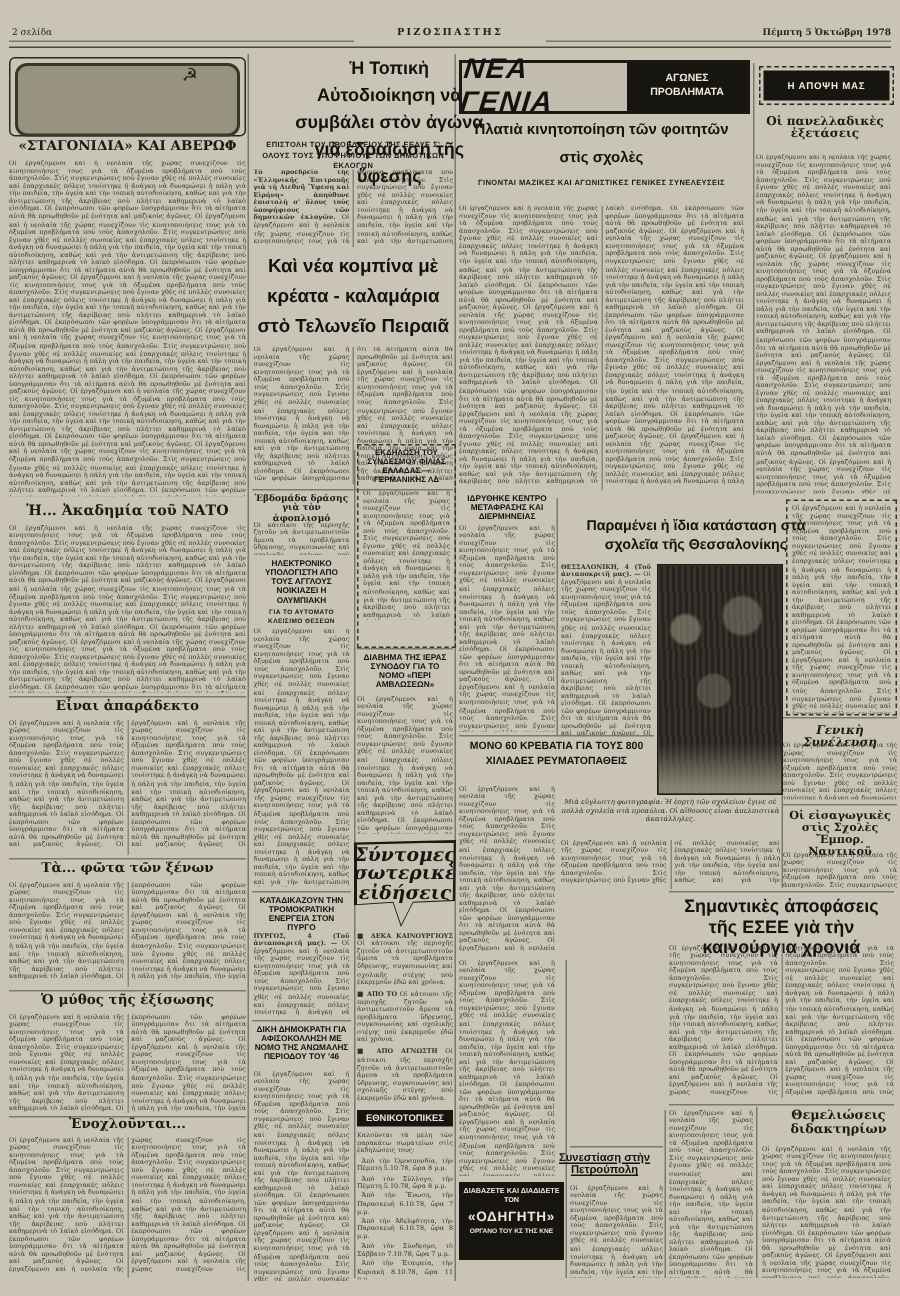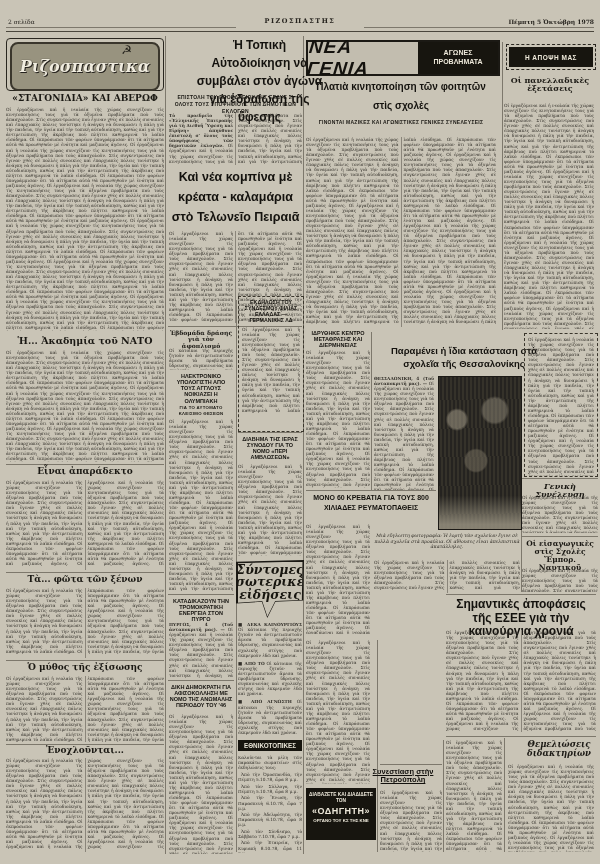--- a/index.html
+++ b/index.html
@@ -91,21 +91,20 @@
   <div class="hr" style="left:522px;top:478px;width:76px;"></div>
   <div class="hr" style="left:522px;top:536px;width:76px;"></div>
   <div class="hr" style="left:6px;top:572px;width:158px;"></div>
   <div class="hr" style="left:6px;top:660px;width:158px;"></div>
   <div class="hr" style="left:6px;top:744px;width:158px;"></div>
   <div class="hr" style="left:6px;top:464px;width:158px;"></div>
 
   <div class="ab logo-outer" style="left:6px;top:38px;width:150px;height:45px;">
     <div class="logo-inner">
       <span class="logo-hs">☭</span>
-      <span class="logo-script">Ριζοσπαστικα</span>
     </div>
   </div>
   <div class="ab hds" style="left:6px;top:94px;width:158px;font-size:9px;">«ΣΤΑΓΟΝΙΔΙΑ» ΚΑΙ ΑΒΕΡΩΦ</div>
   <div class="ab bt" style="left:6px;top:107px;width:158px;height:224px;"> Οἱ ἐργαζόμενοι καὶ ἡ νεολαία τῆς χώρας συνεχίζουν τὶς κινητοποιήσεις τους γιὰ τὰ ὀξυμένα προβλήματα ποὺ τοὺς ἀπασχολοῦν. Στὶς συγκεντρώσεις ποὺ ἔγιναν χθὲς σὲ πολλὲς συνοικίες καὶ ἐπαρχιακὲς πόλεις τονίστηκε ἡ ἀνάγκη νὰ δυναμώσει ἡ πάλη γιὰ τὴν παιδεία, τὴν ὑγεία καὶ τὴν τοπικὴ αὐτοδιοίκηση, καθὼς καὶ γιὰ τὴν ἀντιμετώπιση τῆς ἀκρίβειας ποὺ πλήττει καθημερινὰ τὸ λαϊκὸ εἰσόδημα. Οἱ ἐκπρόσωποι τῶν φορέων ὑπογράμμισαν ὅτι τὰ αἰτήματα αὐτὰ θὰ προωθηθοῦν μὲ ἑνότητα καὶ μαζικοὺς ἀγῶνες. Οἱ ἐργαζόμενοι καὶ ἡ νεολαία τῆς χώρας συνεχίζουν τὶς κινητοποιήσεις τους γιὰ τὰ ὀξυμένα προβλήματα ποὺ τοὺς ἀπασχολοῦν. Στὶς συγκεντρώσεις ποὺ ἔγιναν χθὲς σὲ πολλὲς συνοικίες καὶ ἐπαρχιακὲς πόλεις τονίστηκε ἡ ἀνάγκη νὰ δυναμώσει ἡ πάλη γιὰ τὴν παιδεία, τὴν ὑγεία καὶ τὴν τοπικὴ αὐτοδιοίκηση, καθὼς καὶ γιὰ τὴν ἀντιμετώπιση τῆς ἀκρίβειας ποὺ πλήττει καθημερινὰ τὸ λαϊκὸ εἰσόδημα. Οἱ ἐκπρόσωποι τῶν φορέων ὑπογράμμισαν ὅτι τὰ αἰτήματα αὐτὰ θὰ προωθηθοῦν μὲ ἑνότητα καὶ μαζικοὺς ἀγῶνες. Οἱ ἐργαζόμενοι καὶ ἡ νεολαία τῆς χώρας συνεχίζουν τὶς κινητοποιήσεις τους γιὰ τὰ ὀξυμένα προβλήματα ποὺ τοὺς ἀπασχολοῦν. Στὶς συγκεντρώσεις ποὺ ἔγιναν χθὲς σὲ πολλὲς συνοικίες καὶ ἐπαρχιακὲς πόλεις τονίστηκε ἡ ἀνάγκη νὰ δυναμώσει ἡ πάλη γιὰ τὴν παιδεία, τὴν ὑγεία καὶ τὴν τοπικὴ αὐτοδιοίκηση, καθὼς καὶ γιὰ τὴν ἀντιμετώπιση τῆς ἀκρίβειας ποὺ πλήττει καθημερινὰ τὸ λαϊκὸ εἰσόδημα. Οἱ ἐκπρόσωποι τῶν φορέων ὑπογράμμισαν ὅτι τὰ αἰτήματα αὐτὰ θὰ προωθηθοῦν μὲ ἑνότητα καὶ μαζικοὺς ἀγῶνες. Οἱ ἐργαζόμενοι καὶ ἡ νεολαία τῆς χώρας συνεχίζουν τὶς κινητοποιήσεις τους γιὰ τὰ ὀξυμένα προβλήματα ποὺ τοὺς ἀπασχολοῦν. Στὶς συγκεντρώσεις ποὺ ἔγιναν χθὲς σὲ πολλὲς συνοικίες καὶ ἐπαρχιακὲς πόλεις τονίστηκε ἡ ἀνάγκη νὰ δυναμώσει ἡ πάλη γιὰ τὴν παιδεία, τὴν ὑγεία καὶ τὴν τοπικὴ αὐτοδιοίκηση, καθὼς καὶ γιὰ τὴν ἀντιμετώπιση τῆς ἀκρίβειας ποὺ πλήττει καθημερινὰ τὸ λαϊκὸ εἰσόδημα. Οἱ ἐκπρόσωποι τῶν φορέων ὑπογράμμισαν ὅτι τὰ αἰτήματα αὐτὰ θὰ προωθηθοῦν μὲ ἑνότητα καὶ μαζικοὺς ἀγῶνες. Οἱ ἐργαζόμενοι καὶ ἡ νεολαία τῆς χώρας συνεχίζουν τὶς κινητοποιήσεις τους γιὰ τὰ ὀξυμένα προβλήματα ποὺ τοὺς ἀπασχολοῦν. Στὶς συγκεντρώσεις ποὺ ἔγιναν χθὲς σὲ πολλὲς συνοικίες καὶ ἐπαρχιακὲς πόλεις τονίστηκε ἡ ἀνάγκη νὰ δυναμώσει ἡ πάλη γιὰ τὴν παιδεία, τὴν ὑγεία καὶ τὴν τοπικὴ αὐτοδιοίκηση, καθὼς καὶ γιὰ τὴν ἀντιμετώπιση τῆς ἀκρίβειας ποὺ πλήττει καθημερινὰ τὸ λαϊκὸ εἰσόδημα. Οἱ ἐκπρόσωποι τῶν φορέων ὑπογράμμισαν ὅτι τὰ αἰτήματα αὐτὰ θὰ προωθηθοῦν μὲ ἑνότητα καὶ μαζικοὺς ἀγῶνες. Οἱ ἐργαζόμενοι καὶ ἡ νεολαία τῆς χώρας συνεχίζουν τὶς κινητοποιήσεις τους γιὰ τὰ ὀξυμένα προβλήματα ποὺ τοὺς ἀπασχολοῦν. Στὶς συγκεντρώσεις ποὺ ἔγιναν χθὲς σὲ πολλὲς συνοικίες καὶ ἐπαρχιακὲς πόλεις τονίστηκε ἡ ἀνάγκη νὰ δυναμώσει ἡ πάλη γιὰ τὴν παιδεία, τὴν ὑγεία καὶ τὴν τοπικὴ αὐτοδιοίκηση, καθὼς καὶ γιὰ τὴν ἀντιμετώπιση τῆς ἀκρίβειας ποὺ πλήττει καθημερινὰ τὸ λαϊκὸ εἰσόδημα. Οἱ ἐκπρόσωποι τῶν φορέων ὑπογράμμισαν ὅτι τὰ αἰτήματα αὐτὰ θὰ προωθηθοῦν μὲ ἑνότητα καὶ μαζικοὺς ἀγῶνες. Οἱ ἐργαζόμενοι καὶ ἡ νεολαία τῆς χώρας συνεχίζουν τὶς κινητοποιήσεις τους γιὰ τὰ ὀξυμένα προβλήματα ποὺ τοὺς ἀπασχολοῦν. Στὶς συγκεντρώσεις ποὺ ἔγιναν χθὲς σὲ πολλὲς συνοικίες καὶ ἐπαρχιακὲς πόλεις τονίστηκε ἡ ἀνάγκη νὰ δυναμώσει ἡ πάλη γιὰ τὴν παιδεία, τὴν ὑγεία καὶ τὴν τοπικὴ αὐτοδιοίκηση, καθὼς καὶ γιὰ τὴν ἀντιμετώπιση τῆς ἀκρίβειας ποὺ πλήττει καθημερινὰ τὸ λαϊκὸ εἰσόδημα. Οἱ ἐκπρόσωποι τῶν φορέων ὑπογράμμισαν ὅτι τὰ αἰτήματα αὐτὰ θὰ προωθηθοῦν μὲ ἑνότητα καὶ μαζικοὺς ἀγῶνες. Οἱ ἐργαζόμενοι καὶ ἡ νεολαία τῆς χώρας συνεχίζουν τὶς κινητοποιήσεις τους γιὰ τὰ ὀξυμένα προβλήματα ποὺ τοὺς ἀπασχολοῦν. Στὶς συγκεντρώσεις ποὺ ἔγιναν χθὲς σὲ πολλὲς συνοικίες καὶ ἐπαρχιακὲς πόλεις τονίστηκε ἡ ἀνάγκη νὰ δυναμώσει ἡ πάλη γιὰ τὴν παιδεία, τὴν ὑγεία καὶ τὴν τοπικὴ αὐτοδιοίκηση, καθὼς καὶ γιὰ τὴν ἀντιμετώπιση τῆς ἀκρίβειας ποὺ πλήττει καθημερινὰ τὸ λαϊκὸ εἰσόδημα. Οἱ ἐκπρόσωποι τῶν φορέων ὑπογράμμισαν ὅτι τὰ αἰτήματα αὐτὰ θὰ προωθηθοῦν μὲ ἑνότητα καὶ μαζικοὺς ἀγῶνες. Οἱ ἐργαζόμενοι καὶ ἡ νεολαία τῆς χώρας συνεχίζουν τὶς κινητοποιήσεις τους γιὰ τὰ ὀξυμένα προβλήματα ποὺ τοὺς ἀπασχολοῦν. Στὶς συγκεντρώσεις ποὺ ἔγιναν χθὲς σὲ πολλὲς συνοικίες καὶ ἐπαρχιακὲς πόλεις τονίστηκε ἡ ἀνάγκη νὰ δυναμώσει ἡ πάλη γιὰ τὴν παιδεία, τὴν ὑγεία καὶ τὴν τοπικὴ αὐτοδιοίκηση, καθὼς καὶ γιὰ τὴν ἀντιμετώπιση τῆς ἀκρίβειας ποὺ πλήττει καθημερινὰ τὸ λαϊκὸ εἰσόδημα. Οἱ ἐκπρόσωποι τῶν φορέων ὑπογράμμισαν ὅτι τὰ αἰτήματα αὐτὰ θὰ προωθηθοῦν μὲ ἑνότητα καὶ μαζικοὺς ἀγῶνες.</div>
 
   <div class="ab hds" style="left:6px;top:336px;width:158px;font-size:9.5px;">Ἡ... Ἀκαδημία τοῦ ΝΑΤΟ</div>
   <div class="ab bt" style="left:6px;top:350px;width:158px;height:112px;"> Οἱ ἐργαζόμενοι καὶ ἡ νεολαία τῆς χώρας συνεχίζουν τὶς κινητοποιήσεις τους γιὰ τὰ ὀξυμένα προβλήματα ποὺ τοὺς ἀπασχολοῦν. Στὶς συγκεντρώσεις ποὺ ἔγιναν χθὲς σὲ πολλὲς συνοικίες καὶ ἐπαρχιακὲς πόλεις τονίστηκε ἡ ἀνάγκη νὰ δυναμώσει ἡ πάλη γιὰ τὴν παιδεία, τὴν ὑγεία καὶ τὴν τοπικὴ αὐτοδιοίκηση, καθὼς καὶ γιὰ τὴν ἀντιμετώπιση τῆς ἀκρίβειας ποὺ πλήττει καθημερινὰ τὸ λαϊκὸ εἰσόδημα. Οἱ ἐκπρόσωποι τῶν φορέων ὑπογράμμισαν ὅτι τὰ αἰτήματα αὐτὰ θὰ προωθηθοῦν μὲ ἑνότητα καὶ μαζικοὺς ἀγῶνες. Οἱ ἐργαζόμενοι καὶ ἡ νεολαία τῆς χώρας συνεχίζουν τὶς κινητοποιήσεις τους γιὰ τὰ ὀξυμένα προβλήματα ποὺ τοὺς ἀπασχολοῦν. Στὶς συγκεντρώσεις ποὺ ἔγιναν χθὲς σὲ πολλὲς συνοικίες καὶ ἐπαρχιακὲς πόλεις τονίστηκε ἡ ἀνάγκη νὰ δυναμώσει ἡ πάλη γιὰ τὴν παιδεία, τὴν ὑγεία καὶ τὴν τοπικὴ αὐτοδιοίκηση, καθὼς καὶ γιὰ τὴν ἀντιμετώπιση τῆς ἀκρίβειας ποὺ πλήττει καθημερινὰ τὸ λαϊκὸ εἰσόδημα. Οἱ ἐκπρόσωποι τῶν φορέων ὑπογράμμισαν ὅτι τὰ αἰτήματα αὐτὰ θὰ προωθηθοῦν μὲ ἑνότητα καὶ μαζικοὺς ἀγῶνες. Οἱ ἐργαζόμενοι καὶ ἡ νεολαία τῆς χώρας συνεχίζουν τὶς κινητοποιήσεις τους γιὰ τὰ ὀξυμένα προβλήματα ποὺ τοὺς ἀπασχολοῦν. Στὶς συγκεντρώσεις ποὺ ἔγιναν χθὲς σὲ πολλὲς συνοικίες καὶ ἐπαρχιακὲς πόλεις τονίστηκε ἡ ἀνάγκη νὰ δυναμώσει ἡ πάλη γιὰ τὴν παιδεία, τὴν ὑγεία καὶ τὴν τοπικὴ αὐτοδιοίκηση, καθὼς καὶ γιὰ τὴν ἀντιμετώπιση τῆς ἀκρίβειας ποὺ πλήττει καθημερινὰ τὸ λαϊκὸ εἰσόδημα. Οἱ ἐκπρόσωποι τῶν φορέων ὑπογράμμισαν ὅτι τὰ αἰτήματα αὐτὰ θὰ προωθηθοῦν μὲ ἑνότητα καὶ μαζικοὺς ἀγῶνες. Οἱ ἐργαζόμενοι καὶ ἡ νεολαία τῆς χώρας συνεχίζουν τὶς κινητοποιήσεις τους γιὰ τὰ ὀξυμένα προβλήματα ποὺ τοὺς ἀπασχολοῦν. Στὶς συγκεντρώσεις ποὺ ἔγιναν χθὲς σὲ πολλὲς συνοικίες καὶ ἐπαρχιακὲς πόλεις τονίστηκε ἡ ἀνάγκη νὰ δυναμώσει ἡ πάλη γιὰ τὴν παιδεία, τὴν ὑγεία καὶ τὴν τοπικὴ αὐτοδιοίκηση, καθὼς καὶ γιὰ τὴν ἀντιμετώπιση τῆς ἀκρίβειας ποὺ πλήττει καθημερινὰ τὸ λαϊκὸ εἰσόδημα. Οἱ ἐκπρόσωποι τῶν φορέων ὑπογράμμισαν ὅτι τὰ αἰτήματα αὐτὰ θὰ προωθηθοῦν μὲ ἑνότητα καὶ μαζικοὺς ἀγῶνες. Οἱ ἐργαζόμενοι καὶ ἡ νεολαία τῆς χώρας συνεχίζουν τὶς κινητοποιήσεις τους γιὰ τὰ ὀξυμένα προβλήματα ποὺ τοὺς ἀπασχολοῦν. Στὶς συγκεντρώσεις ποὺ ἔγιναν χθὲς σὲ πολλὲς συνοικίες καὶ ἐπαρχιακὲς πόλεις τονίστηκε ἡ ἀνάγκη νὰ δυναμώσει ἡ πάλη γιὰ τὴν παιδεία, τὴν ὑγεία καὶ τὴν τοπικὴ αὐτοδιοίκηση, καθὼς καὶ γιὰ τὴν ἀντιμετώπιση τῆς ἀκρίβειας ποὺ πλήττει καθημερινὰ τὸ λαϊκὸ εἰσόδημα. Οἱ ἐκπρόσωποι τῶν φορέων ὑπογράμμισαν ὅτι τὰ αἰτήματα αὐτὰ θὰ προωθηθοῦν μὲ ἑνότητα καὶ μαζικοὺς ἀγῶνες.</div>
 
   <div class="ab hds" style="left:6px;top:467px;width:158px;font-size:9px;">Εἶναι ἀπαράδεκτο</div>
   <div class="ab bt c2" style="left:6px;top:480px;width:158px;height:90px;"> Οἱ ἐργαζόμενοι καὶ ἡ νεολαία τῆς χώρας συνεχίζουν τὶς κινητοποιήσεις τους γιὰ τὰ ὀξυμένα προβλήματα ποὺ τοὺς ἀπασχολοῦν. Στὶς συγκεντρώσεις ποὺ ἔγιναν χθὲς σὲ πολλὲς συνοικίες καὶ ἐπαρχιακὲς πόλεις τονίστηκε ἡ ἀνάγκη νὰ δυναμώσει ἡ πάλη γιὰ τὴν παιδεία, τὴν ὑγεία καὶ τὴν τοπικὴ αὐτοδιοίκηση, καθὼς καὶ γιὰ τὴν ἀντιμετώπιση τῆς ἀκρίβειας ποὺ πλήττει καθημερινὰ τὸ λαϊκὸ εἰσόδημα. Οἱ ἐκπρόσωποι τῶν φορέων ὑπογράμμισαν ὅτι τὰ αἰτήματα αὐτὰ θὰ προωθηθοῦν μὲ ἑνότητα καὶ μαζικοὺς ἀγῶνες. Οἱ ἐργαζόμενοι καὶ ἡ νεολαία τῆς χώρας συνεχίζουν τὶς κινητοποιήσεις τους γιὰ τὰ ὀξυμένα προβλήματα ποὺ τοὺς ἀπασχολοῦν. Στὶς συγκεντρώσεις ποὺ ἔγιναν χθὲς σὲ πολλὲς συνοικίες καὶ ἐπαρχιακὲς πόλεις τονίστηκε ἡ ἀνάγκη νὰ δυναμώσει ἡ πάλη γιὰ τὴν παιδεία, τὴν ὑγεία καὶ τὴν τοπικὴ αὐτοδιοίκηση, καθὼς καὶ γιὰ τὴν ἀντιμετώπιση τῆς ἀκρίβειας ποὺ πλήττει καθημερινὰ τὸ λαϊκὸ εἰσόδημα. Οἱ ἐκπρόσωποι τῶν φορέων ὑπογράμμισαν ὅτι τὰ αἰτήματα αὐτὰ θὰ προωθηθοῦν μὲ ἑνότητα καὶ μαζικοὺς ἀγῶνες. Οἱ ἐργαζόμενοι καὶ ἡ νεολαία τῆς χώρας συνεχίζουν τὶς κινητοποιήσεις τους γιὰ τὰ ὀξυμένα προβλήματα ποὺ τοὺς ἀπασχολοῦν. Στὶς συγκεντρώσεις ποὺ ἔγιναν χθὲς σὲ πολλὲς συνοικίες καὶ ἐπαρχιακὲς πόλεις τονίστηκε ἡ ἀνάγκη νὰ δυναμώσει ἡ πάλη γιὰ τὴν παιδεία, τὴν ὑγεία καὶ τὴν τοπικὴ αὐτοδιοίκηση, καθὼς καὶ γιὰ τὴν ἀντιμετώπιση τῆς ἀκρίβειας ποὺ πλήττει καθημερινὰ τὸ λαϊκὸ εἰσόδημα. Οἱ ἐκπρόσωποι τῶν φορέων ὑπογράμμισαν ὅτι τὰ αἰτήματα αὐτὰ θὰ προωθηθοῦν μὲ ἑνότητα καὶ μαζικοὺς ἀγῶνες. Οἱ ἐργαζόμενοι καὶ ἡ νεολαία τῆς χώρας συνεχίζουν τὶς κινητοποιήσεις τους γιὰ τὰ ὀξυμένα προβλήματα ποὺ τοὺς ἀπασχολοῦν. Στὶς συγκεντρώσεις ποὺ ἔγιναν χθὲς σὲ πολλὲς συνοικίες καὶ ἐπαρχιακὲς πόλεις τονίστηκε ἡ ἀνάγκη νὰ δυναμώσει ἡ πάλη γιὰ τὴν παιδεία, τὴν ὑγεία καὶ τὴν τοπικὴ αὐτοδιοίκηση, καθὼς καὶ γιὰ τὴν ἀντιμετώπιση τῆς ἀκρίβειας ποὺ πλήττει καθημερινὰ τὸ λαϊκὸ εἰσόδημα. Οἱ ἐκπρόσωποι τῶν φορέων ὑπογράμμισαν ὅτι τὰ αἰτήματα αὐτὰ θὰ προωθηθοῦν μὲ ἑνότητα καὶ μαζικοὺς ἀγῶνες.</div>
@@ -214,16 +213,16 @@
 
   <div class="ab hds" style="left:522px;top:482px;width:76px;font-size:8px;font-style:italic;">Γενικὴ Συνέλευση</div>
   <div class="ab bt" style="left:522px;top:495px;width:76px;height:38px;"> Οἱ ἐργαζόμενοι καὶ ἡ νεολαία τῆς χώρας συνεχίζουν τὶς κινητοποιήσεις τους γιὰ τὰ ὀξυμένα προβλήματα ποὺ τοὺς ἀπασχολοῦν. Στὶς συγκεντρώσεις ποὺ ἔγιναν χθὲς σὲ πολλὲς συνοικίες καὶ ἐπαρχιακὲς πόλεις τονίστηκε ἡ ἀνάγκη νὰ δυναμώσει ἡ πάλη γιὰ τὴν παιδεία, τὴν ὑγεία καὶ τὴν τοπικὴ αὐτοδιοίκηση, καθὼς καὶ γιὰ τὴν ἀντιμετώπιση τῆς ἀκρίβειας ποὺ πλήττει καθημερινὰ τὸ λαϊκὸ εἰσόδημα. Οἱ ἐκπρόσωποι τῶν φορέων ὑπογράμμισαν ὅτι τὰ αἰτήματα αὐτὰ θὰ προωθηθοῦν μὲ ἑνότητα καὶ μαζικοὺς ἀγῶνες.</div>
 
   <div class="ab hds" style="left:522px;top:540px;width:76px;font-size:7.5px;">Οἱ εἰσαγωγικὲς στὶς Σχολὲς Ἔμπορ. Ναυτικοῦ</div>
   <div class="ab bt" style="left:522px;top:568px;width:76px;height:24px;"> Οἱ ἐργαζόμενοι καὶ ἡ νεολαία τῆς χώρας συνεχίζουν τὶς κινητοποιήσεις τους γιὰ τὰ ὀξυμένα προβλήματα ποὺ τοὺς ἀπασχολοῦν. Στὶς συγκεντρώσεις ποὺ ἔγιναν χθὲς σὲ πολλὲς συνοικίες καὶ ἐπαρχιακὲς πόλεις τονίστηκε ἡ ἀνάγκη νὰ δυναμώσει ἡ πάλη γιὰ τὴν παιδεία, τὴν ὑγεία καὶ τὴν τοπικὴ αὐτοδιοίκηση, καθὼς καὶ γιὰ τὴν ἀντιμετώπιση τῆς ἀκρίβειας ποὺ πλήττει καθημερινὰ τὸ λαϊκὸ εἰσόδημα. Οἱ ἐκπρόσωποι τῶν φορέων ὑπογράμμισαν ὅτι τὰ αἰτήματα αὐτὰ θὰ προωθηθοῦν μὲ ἑνότητα καὶ μαζικοὺς ἀγῶνες.</div>
 
   <div class="ab hdsans" style="left:446px;top:598px;width:150px;font-size:12px;line-height:13.5px;">Σημαντικὲς ἀποφάσεις τῆς ΕΣΕΕ γιὰ τὴν καινούργια χρονιά</div>
   <div class="ab bt c2" style="left:446px;top:630px;width:150px;height:102px;"> Οἱ ἐργαζόμενοι καὶ ἡ νεολαία τῆς χώρας συνεχίζουν τὶς κινητοποιήσεις τους γιὰ τὰ ὀξυμένα προβλήματα ποὺ τοὺς ἀπασχολοῦν. Στὶς συγκεντρώσεις ποὺ ἔγιναν χθὲς σὲ πολλὲς συνοικίες καὶ ἐπαρχιακὲς πόλεις τονίστηκε ἡ ἀνάγκη νὰ δυναμώσει ἡ πάλη γιὰ τὴν παιδεία, τὴν ὑγεία καὶ τὴν τοπικὴ αὐτοδιοίκηση, καθὼς καὶ γιὰ τὴν ἀντιμετώπιση τῆς ἀκρίβειας ποὺ πλήττει καθημερινὰ τὸ λαϊκὸ εἰσόδημα. Οἱ ἐκπρόσωποι τῶν φορέων ὑπογράμμισαν ὅτι τὰ αἰτήματα αὐτὰ θὰ προωθηθοῦν μὲ ἑνότητα καὶ μαζικοὺς ἀγῶνες. Οἱ ἐργαζόμενοι καὶ ἡ νεολαία τῆς χώρας συνεχίζουν τὶς κινητοποιήσεις τους γιὰ τὰ ὀξυμένα προβλήματα ποὺ τοὺς ἀπασχολοῦν. Στὶς συγκεντρώσεις ποὺ ἔγιναν χθὲς σὲ πολλὲς συνοικίες καὶ ἐπαρχιακὲς πόλεις τονίστηκε ἡ ἀνάγκη νὰ δυναμώσει ἡ πάλη γιὰ τὴν παιδεία, τὴν ὑγεία καὶ τὴν τοπικὴ αὐτοδιοίκηση, καθὼς καὶ γιὰ τὴν ἀντιμετώπιση τῆς ἀκρίβειας ποὺ πλήττει καθημερινὰ τὸ λαϊκὸ εἰσόδημα. Οἱ ἐκπρόσωποι τῶν φορέων ὑπογράμμισαν ὅτι τὰ αἰτήματα αὐτὰ θὰ προωθηθοῦν μὲ ἑνότητα καὶ μαζικοὺς ἀγῶνες. Οἱ ἐργαζόμενοι καὶ ἡ νεολαία τῆς χώρας συνεχίζουν τὶς κινητοποιήσεις τους γιὰ τὰ ὀξυμένα προβλήματα ποὺ τοὺς ἀπασχολοῦν. Στὶς συγκεντρώσεις ποὺ ἔγιναν χθὲς σὲ πολλὲς συνοικίες καὶ ἐπαρχιακὲς πόλεις τονίστηκε ἡ ἀνάγκη νὰ δυναμώσει ἡ πάλη γιὰ τὴν παιδεία, τὴν ὑγεία καὶ τὴν τοπικὴ αὐτοδιοίκηση, καθὼς καὶ γιὰ τὴν ἀντιμετώπιση τῆς ἀκρίβειας ποὺ πλήττει καθημερινὰ τὸ λαϊκὸ εἰσόδημα. Οἱ ἐκπρόσωποι τῶν φορέων ὑπογράμμισαν ὅτι τὰ αἰτήματα αὐτὰ θὰ προωθηθοῦν μὲ ἑνότητα καὶ μαζικοὺς ἀγῶνες. Οἱ ἐργαζόμενοι καὶ ἡ νεολαία τῆς χώρας συνεχίζουν τὶς κινητοποιήσεις τους γιὰ τὰ ὀξυμένα προβλήματα ποὺ τοὺς ἀπασχολοῦν. Στὶς συγκεντρώσεις ποὺ ἔγιναν χθὲς σὲ πολλὲς συνοικίες καὶ ἐπαρχιακὲς πόλεις τονίστηκε ἡ ἀνάγκη νὰ δυναμώσει ἡ πάλη γιὰ τὴν παιδεία, τὴν ὑγεία καὶ τὴν τοπικὴ αὐτοδιοίκηση, καθὼς καὶ γιὰ τὴν ἀντιμετώπιση τῆς ἀκρίβειας ποὺ πλήττει καθημερινὰ τὸ λαϊκὸ εἰσόδημα. Οἱ ἐκπρόσωποι τῶν φορέων ὑπογράμμισαν ὅτι τὰ αἰτήματα αὐτὰ θὰ προωθηθοῦν μὲ ἑνότητα καὶ μαζικοὺς ἀγῶνες.</div>
 
-  <div class="ab hds" style="left:522px;top:740px;width:74px;font-size:8.5px;font-style:italic;">Θεμελιώσεις διδακτηρίων</div>
+  <div class="ab hds" style="left:522px;top:740px;width:74px;font-size:8.5px;">Θεμελιώσεις διδακτηρίων</div>
   <div class="ab bt" style="left:508px;top:764px;width:86px;height:88px;"> Οἱ ἐργαζόμενοι καὶ ἡ νεολαία τῆς χώρας συνεχίζουν τὶς κινητοποιήσεις τους γιὰ τὰ ὀξυμένα προβλήματα ποὺ τοὺς ἀπασχολοῦν. Στὶς συγκεντρώσεις ποὺ ἔγιναν χθὲς σὲ πολλὲς συνοικίες καὶ ἐπαρχιακὲς πόλεις τονίστηκε ἡ ἀνάγκη νὰ δυναμώσει ἡ πάλη γιὰ τὴν παιδεία, τὴν ὑγεία καὶ τὴν τοπικὴ αὐτοδιοίκηση, καθὼς καὶ γιὰ τὴν ἀντιμετώπιση τῆς ἀκρίβειας ποὺ πλήττει καθημερινὰ τὸ λαϊκὸ εἰσόδημα. Οἱ ἐκπρόσωποι τῶν φορέων ὑπογράμμισαν ὅτι τὰ αἰτήματα αὐτὰ θὰ προωθηθοῦν μὲ ἑνότητα καὶ μαζικοὺς ἀγῶνες. Οἱ ἐργαζόμενοι καὶ ἡ νεολαία τῆς χώρας συνεχίζουν τὶς κινητοποιήσεις τους γιὰ τὰ ὀξυμένα προβλήματα ποὺ τοὺς ἀπασχολοῦν. Στὶς συγκεντρώσεις ποὺ ἔγιναν χθὲς σὲ πολλὲς συνοικίες καὶ ἐπαρχιακὲς πόλεις τονίστηκε ἡ ἀνάγκη νὰ δυναμώσει ἡ πάλη γιὰ τὴν παιδεία, τὴν ὑγεία καὶ τὴν τοπικὴ αὐτοδιοίκηση, καθὼς καὶ γιὰ τὴν ἀντιμετώπιση τῆς ἀκρίβειας ποὺ πλήττει καθημερινὰ τὸ λαϊκὸ εἰσόδημα. Οἱ ἐκπρόσωποι τῶν φορέων ὑπογράμμισαν ὅτι τὰ αἰτήματα αὐτὰ θὰ προωθηθοῦν μὲ ἑνότητα καὶ μαζικοὺς ἀγῶνες.</div>
 
 </div>
 
 </body></html>

